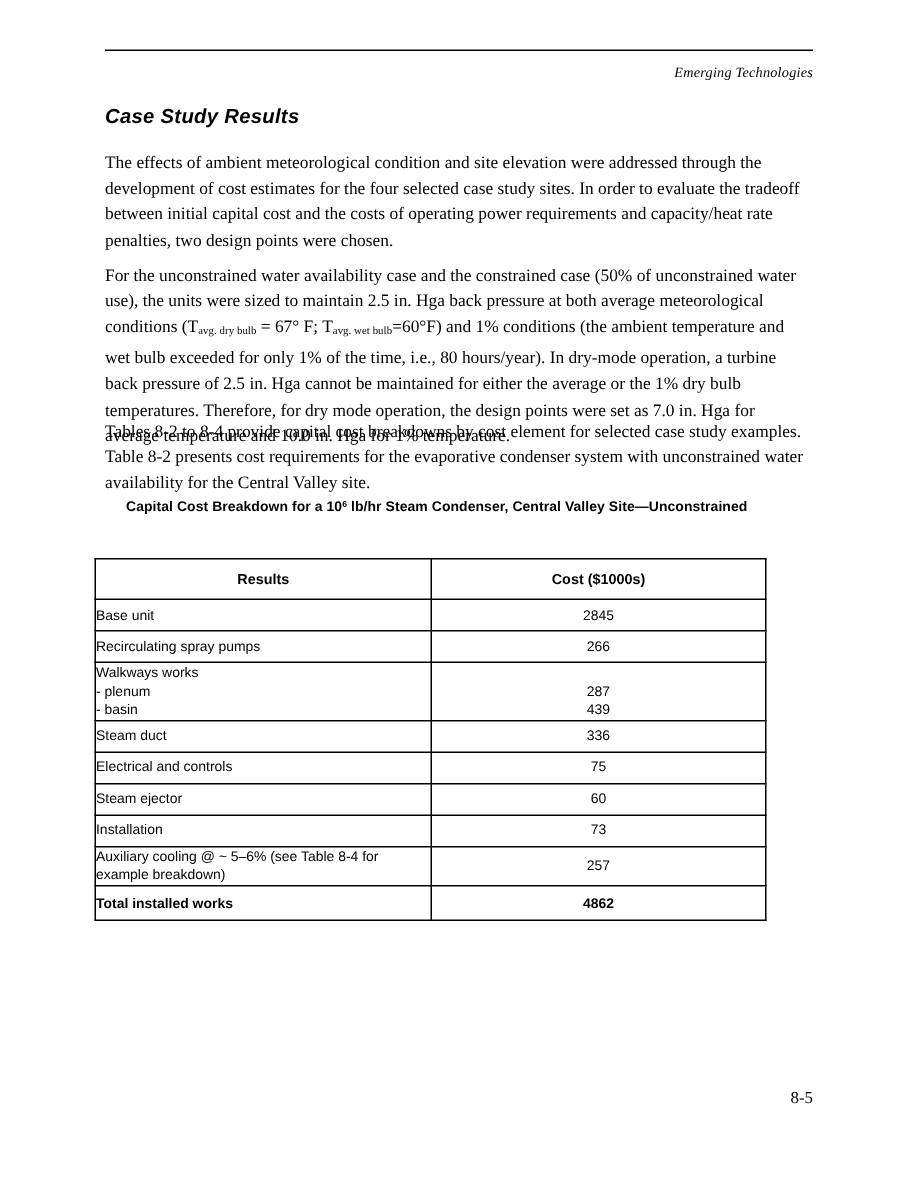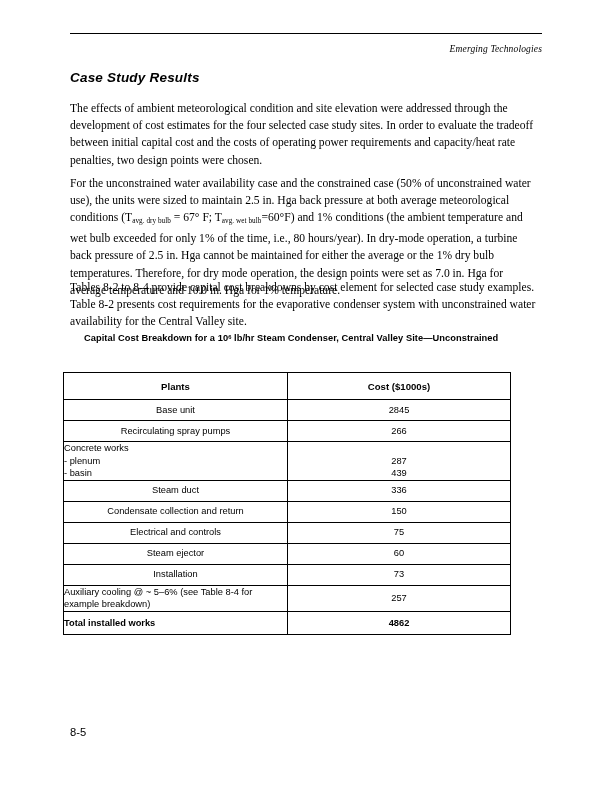--- a/index.html
+++ b/index.html
@@ -124,37 +124,37 @@
   td.cell-element {
     text-align: left;
     padding: 7px 0 7px 9px;
     line-height: 12.6px;
   }
   td.cell-cost {
     text-align: center;
     padding: 7px 6px;
     line-height: 12.6px;
   }
-  tr.row-std td { height: 20px; text-align: center; }
+  tr.row-std td { height: 20px; }
   tr.row-total td {
     font-weight: bold;
     height: 22px;
   }
   .sub-line { display: block; }
   .cost-stack { display: block; line-height: 12.6px; }
   .cost-spacer { display: block; height: 12.6px; }
 
   
   .page-number {
     position: absolute;
     left: 70px;
     top: 726px;
     width: 472px;
-    text-align: left;
-    font-family: Liberation Sans, sans-serif;
+    text-align: right;
+    font-family: Liberation Serif, serif;
     font-size: 11.2px;
   }
 </style>
 </head>
 <body>
 
 <div class="page">
 
   <div class="header-rule"></div>
 
@@ -175,54 +175,50 @@
   </div>
 
   <div class="data-table-wrap">
     <table class="cost-table">
       <colgroup>
         <col class="col-element">
         <col class="col-cost">
       </colgroup>
       <thead>
         <tr>
-          <th class="hdr">Plants</th>
+          <th class="hdr">Results</th>
           <th class="hdr">Cost ($1000s)</th>
         </tr>
       </thead>
       <tbody>
         <tr class="row-std">
           <td class="cell-element">Base unit</td>
           <td class="cell-cost">2845</td>
         </tr>
         <tr class="row-std">
           <td class="cell-element">Recirculating spray pumps</td>
           <td class="cell-cost">266</td>
         </tr>
         <tr>
           <td class="cell-element">
-            <span class="sub-line">Concrete works</span>
+            <span class="sub-line">Walkways works</span>
             <span class="sub-line">- plenum</span>
             <span class="sub-line">- basin</span>
           </td>
           <td class="cell-cost">
             <span class="cost-spacer"></span>
             <span class="cost-stack">287</span>
             <span class="cost-stack">439</span>
           </td>
         </tr>
         <tr class="row-std">
           <td class="cell-element">Steam duct</td>
           <td class="cell-cost">336</td>
         </tr>
         <tr class="row-std">
-          <td class="cell-element">Condensate collection and return</td>
-          <td class="cell-cost">150</td>
-        </tr>
-        <tr class="row-std">
           <td class="cell-element">Electrical and controls</td>
           <td class="cell-cost">75</td>
         </tr>
         <tr class="row-std">
           <td class="cell-element">Steam ejector</td>
           <td class="cell-cost">60</td>
         </tr>
         <tr class="row-std">
           <td class="cell-element">Installation</td>
           <td class="cell-cost">73</td>

